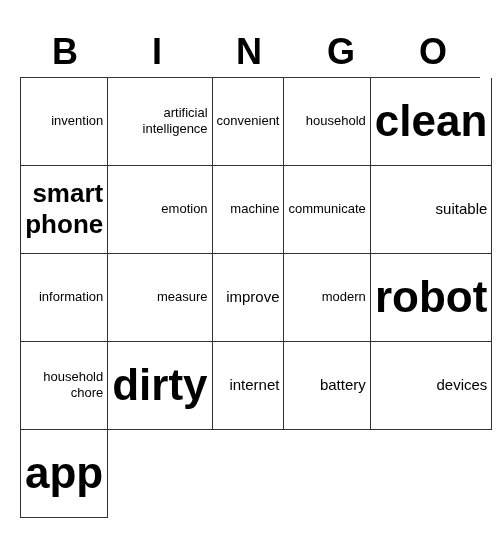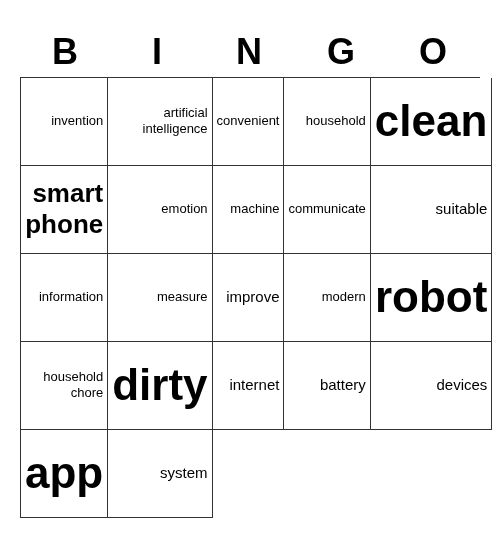--- a/index.html
+++ b/index.html
@@ -151,17 +151,14 @@
       </div>
       <div class="bingo-cell">
         <span class="size-medium">battery</span>
       </div>
       <div class="bingo-cell">
         <span class="size-medium">devices</span>
       </div>
       <div class="bingo-cell">
         <span class="size-xlarge">app</span>
       </div>
-      <div class="bingo-cell">
-        <span class="size-medium">system</span>
-      </div>
     </div>
 </div>
 
 </body></html>

